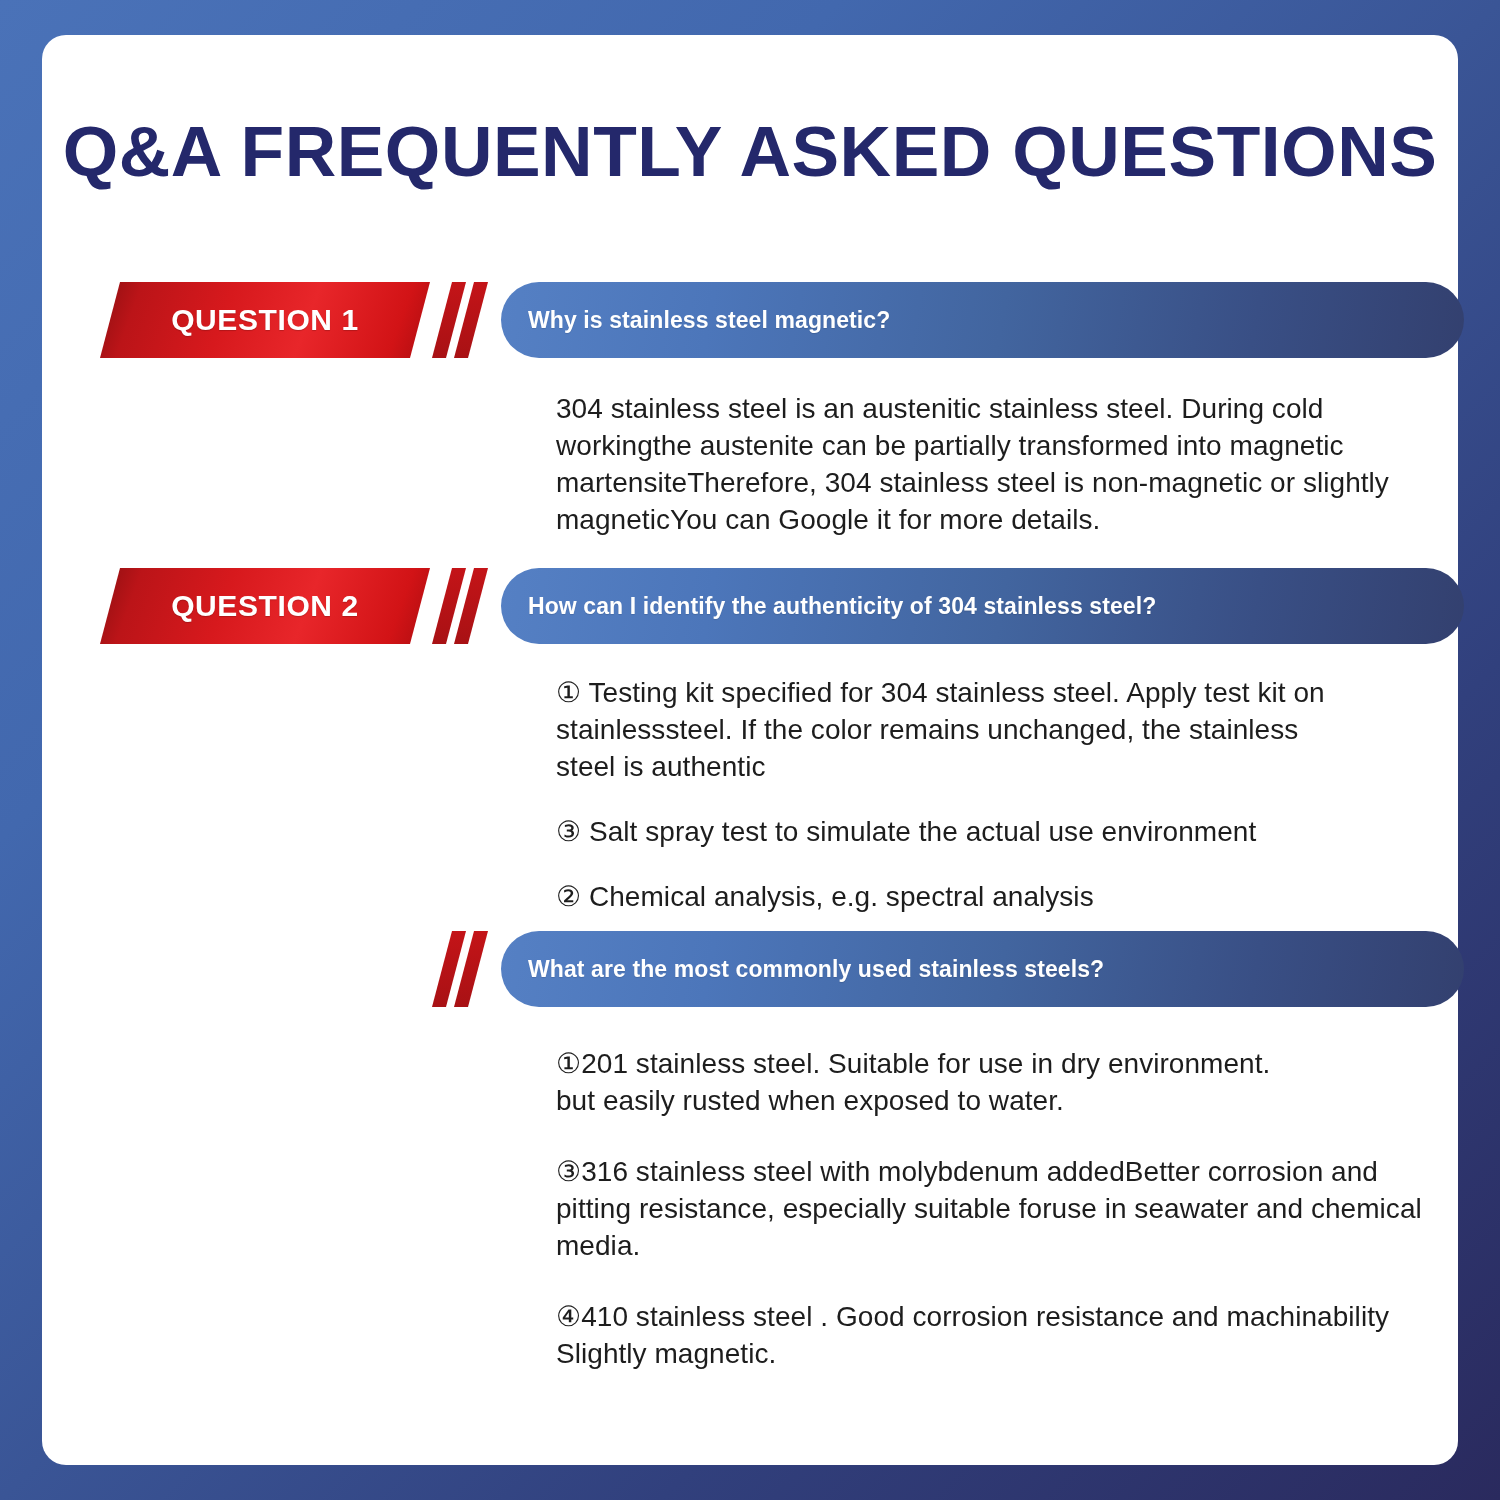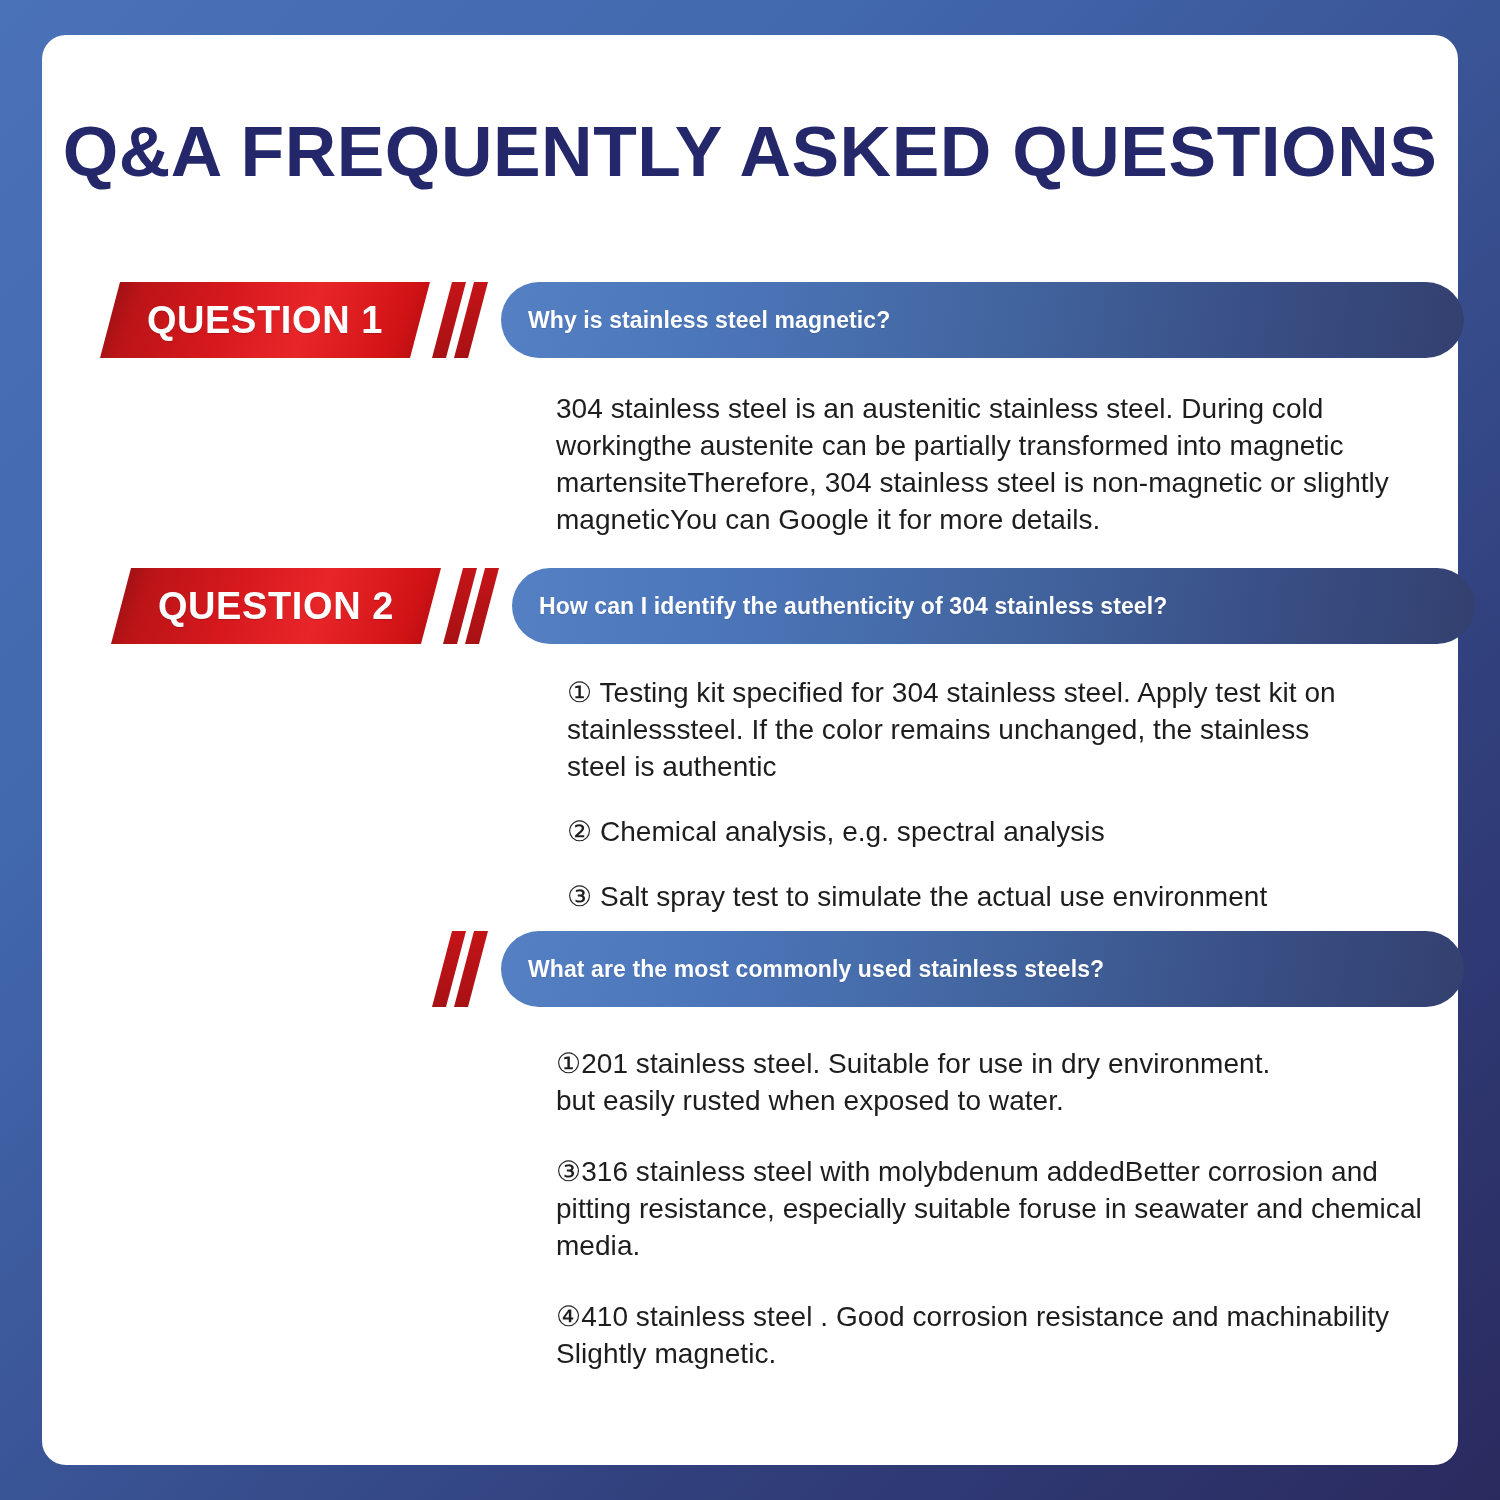--- a/index.html
+++ b/index.html
@@ -63,21 +63,21 @@
     background: linear-gradient(110deg, #8d0f11 0%, #bb1418 12%, #d7191d 38%, #e8262a 62%, #d21316 88%, #ad0d10 100%);
     clip-path: polygon(20px 0, 100% 0, calc(100% - 20px) 100%, 0 100%);
     display: flex;
     align-items: center;
     justify-content: center;
   }
   .badge-label {
     color: #ffffff;
     font-family: "Liberation Sans Narrow", "Liberation Sans", sans-serif;
     font-weight: bold;
-    font-size: 38px;
+    font-size: 30px;
     letter-spacing: 0.6px;
     text-shadow: 0 1px 1px rgba(0,0,0,0.18);
     white-space: nowrap;
   }
 
   
   .slash {
     position: absolute;
     top: 0;
     width: 14px;
@@ -148,37 +148,37 @@
       </div>
     </div>
     <div class="answers" style="top:0;position:relative;margin-top:32px;">
       <div class="para">304 stainless steel is an austenitic stainless steel. During cold
 workingthe austenite can be partially transformed into magnetic
 martensiteTherefore, 304 stainless steel is non-magnetic or slightly
 magneticYou can Google it for more details.</div>
     </div>
   </div>
 
-  <div class="qblock" style="top:533px;margin-left:11px;">
+  <div class="qblock" style="top:533px;">
     <div class="qhead">
       <div class="badge">
         <span class="badge-label">QUESTION 2</span>
       </div>
       <div class="slash s1"></div>
       <div class="slash s2"></div>
       <div class="pill">
         <span class="pill-label">How can I identify the authenticity of 304 stainless steel?</span>
       </div>
     </div>
     <div class="answers" style="position:relative;margin-top:30px;">
       <div class="para">① Testing kit specified for 304 stainless steel. Apply test kit on
 stainlesssteel. If the color remains unchanged, the stainless
 steel is authentic</div>
+      <div class="para" style="margin-top:28px;">③ Salt spray test to simulate the actual use environment</div>
       <div class="para" style="margin-top:28px;">② Chemical analysis, e.g. spectral analysis</div>
-      <div class="para" style="margin-top:28px;">③ Salt spray test to simulate the actual use environment</div>
     </div>
   </div>
 
   <div class="qblock" style="top:896px;">
     <div class="qhead">
       <div class="slash s1"></div>
       <div class="slash s2"></div>
       <div class="pill">
         <span class="pill-label">What are the most commonly used stainless steels?</span>
       </div>

